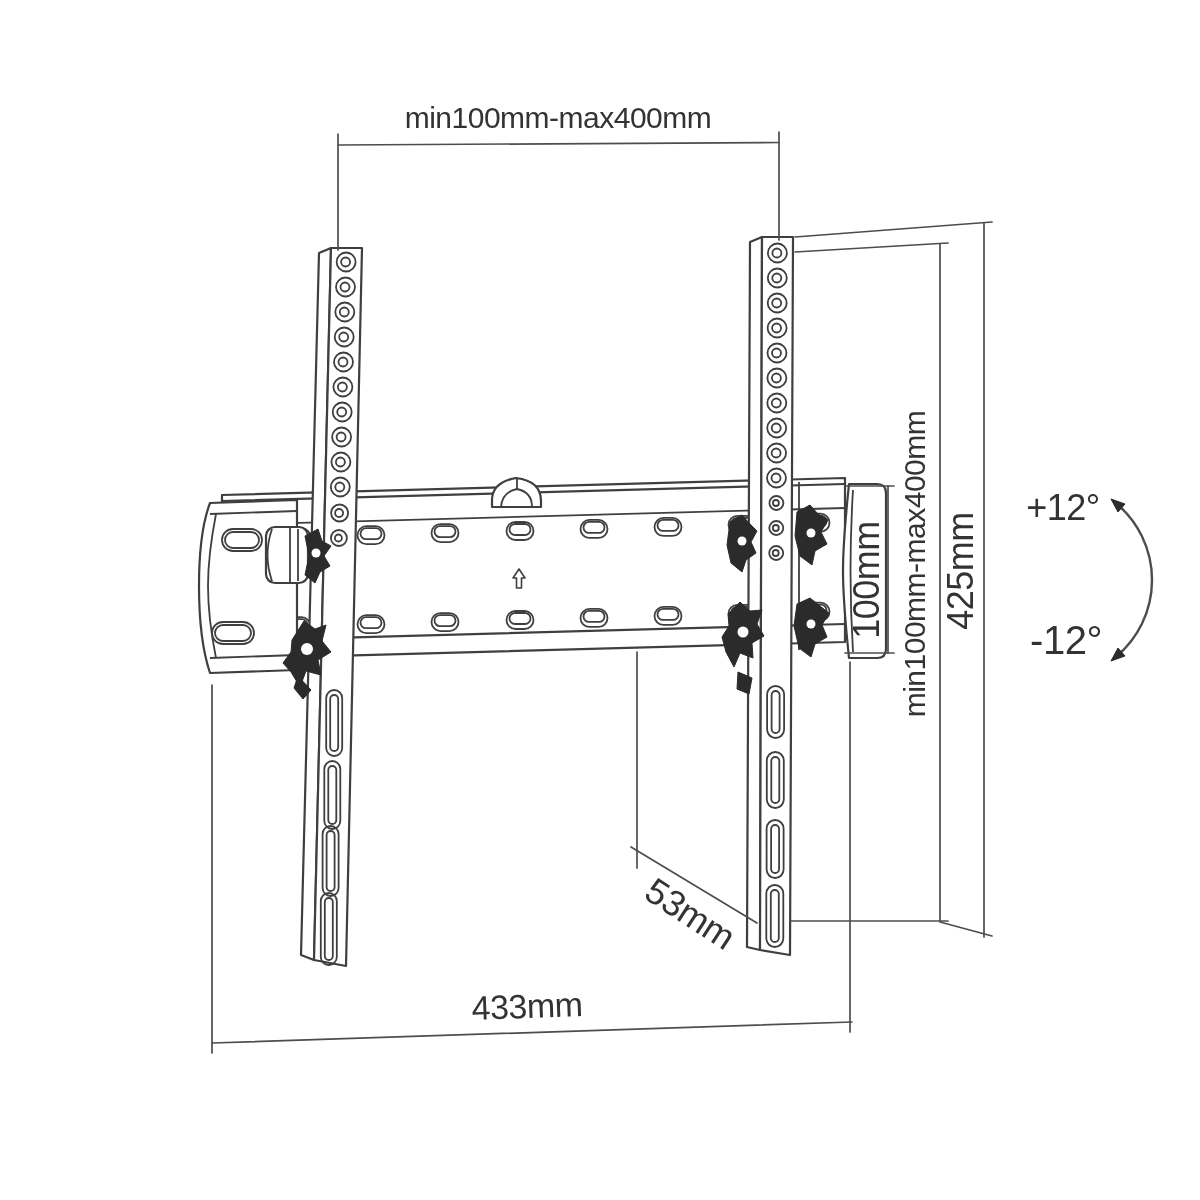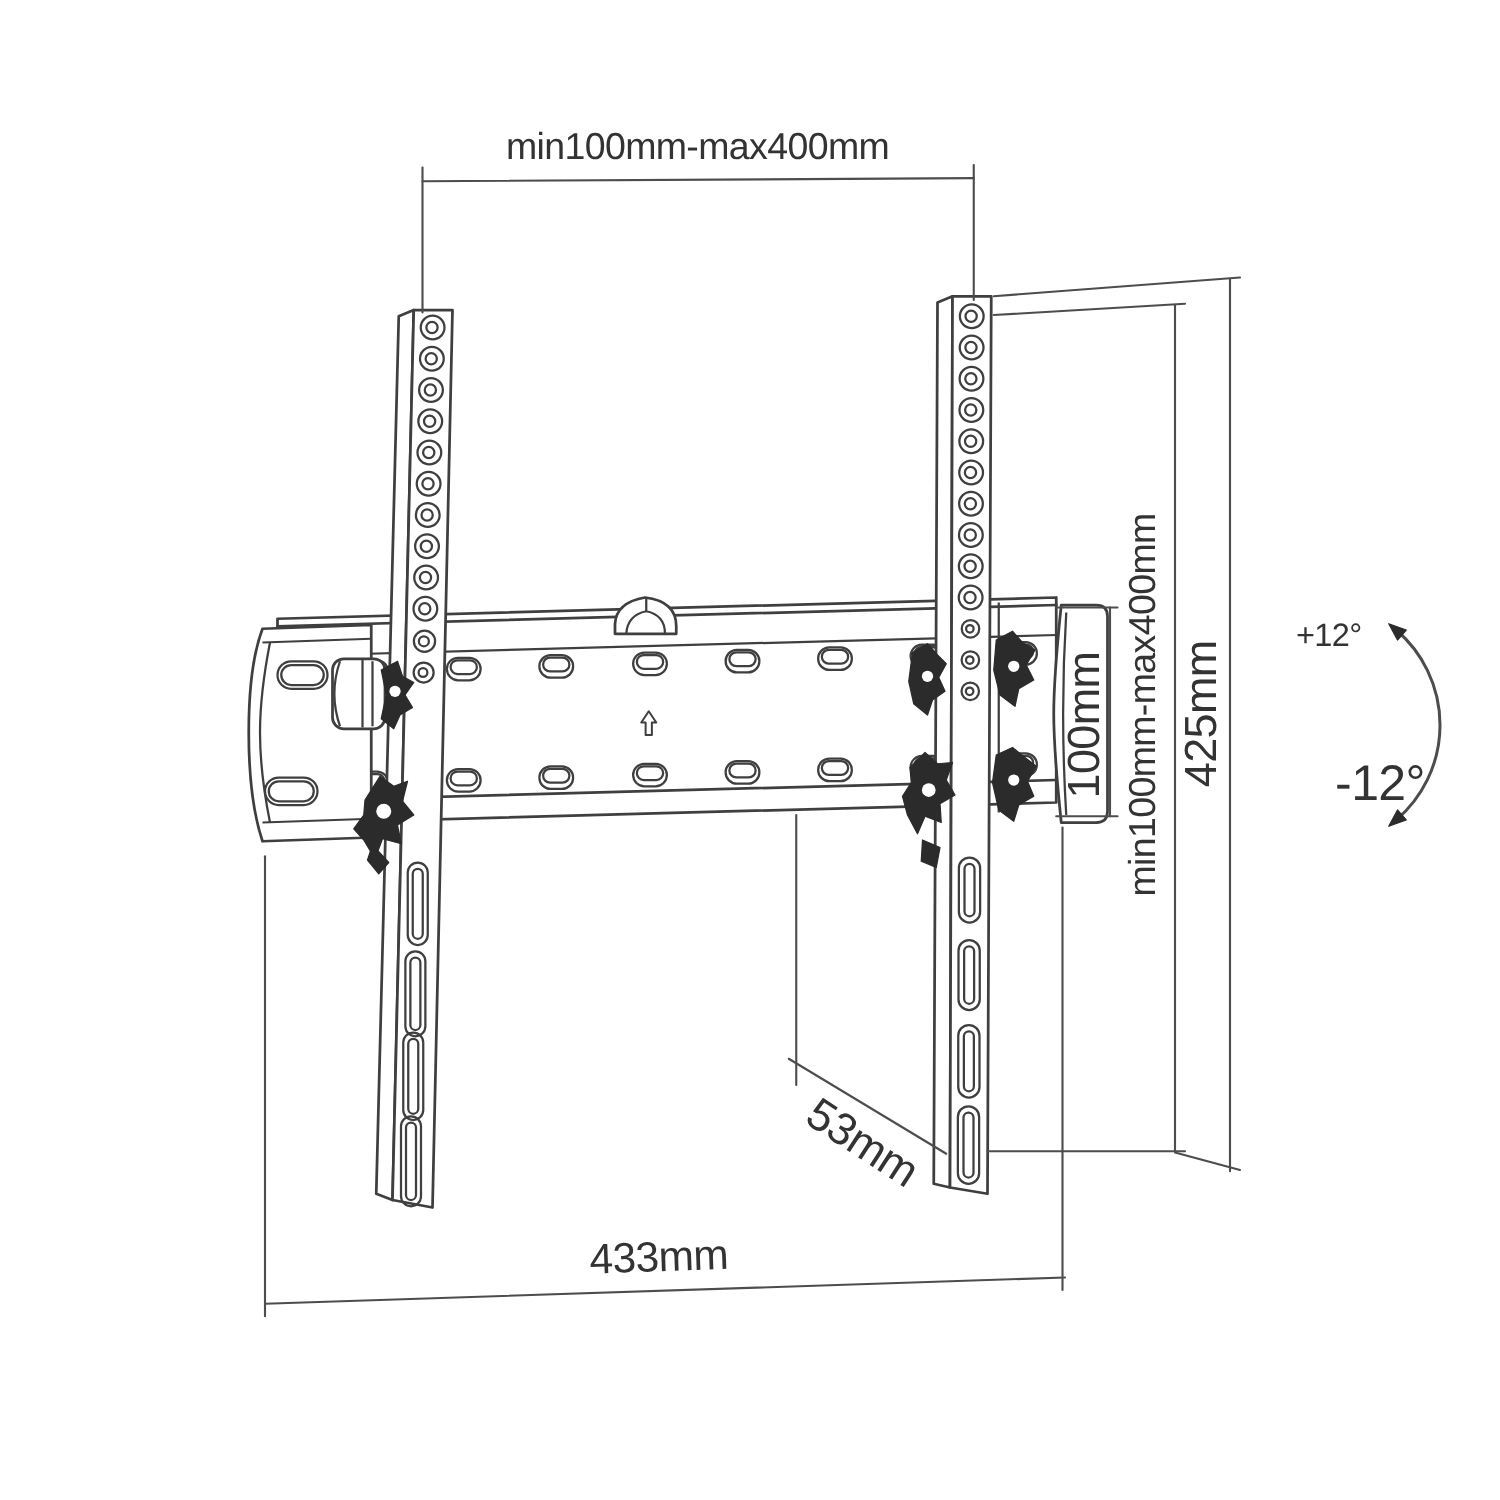--- a/index.html
+++ b/index.html
@@ -23,22 +23,22 @@
     white-space:nowrap;
     transform:translate(-50%,-50%);
     line-height:1;
     letter-spacing:-0.5px;
   }
   .lbl.v{transform:translate(-50%,-50%) rotate(-90deg);}
   .lbl-top-width   {left:558px; top:118px;  font-size:30px;}
   .lbl-100mm       {left:867px; top:580px;  font-size:36px;}
   .lbl-vesa-range  {left:915px; top:564px;  font-size:30px;}
   .lbl-425mm       {left:961px; top:571px;  font-size:36px;}
-  .lbl-tilt-up     {left:1063px;top:508px;  font-size:26px;}
-  .lbl-tilt-down   {left:1066px;top:627px;  font-size:40px;margin-left:38px;}
+  .lbl-tilt-up     {left:1063px;top:508px;  font-size:36px;}
+  .lbl-tilt-down   {left:1066px;top:640px;  font-size:40px;}
   .lbl-53mm        {left:690px; top:914px;  font-size:36px; transform:translate(-50%,-50%) rotate(33deg);}
   .lbl-433mm       {left:527px; top:1006px; font-size:34px; transform:translate(-50%,-50%) rotate(-2deg);}
   .stroke{fill:none;stroke:var(--line);stroke-width:2.2;stroke-linejoin:round;stroke-linecap:round;}
   .fillw{fill:#ffffff;stroke:var(--line);stroke-width:2.2;stroke-linejoin:round;}
   .thin{fill:none;stroke:var(--line);stroke-width:1.8;}
   .dim{fill:none;stroke:var(--dim);stroke-width:1.7;stroke-linecap:round;}
   .dark{fill:#2b2b2b;stroke:#2b2b2b;stroke-width:1;stroke-linejoin:round;}
 </style>
 </head>
 <body>

